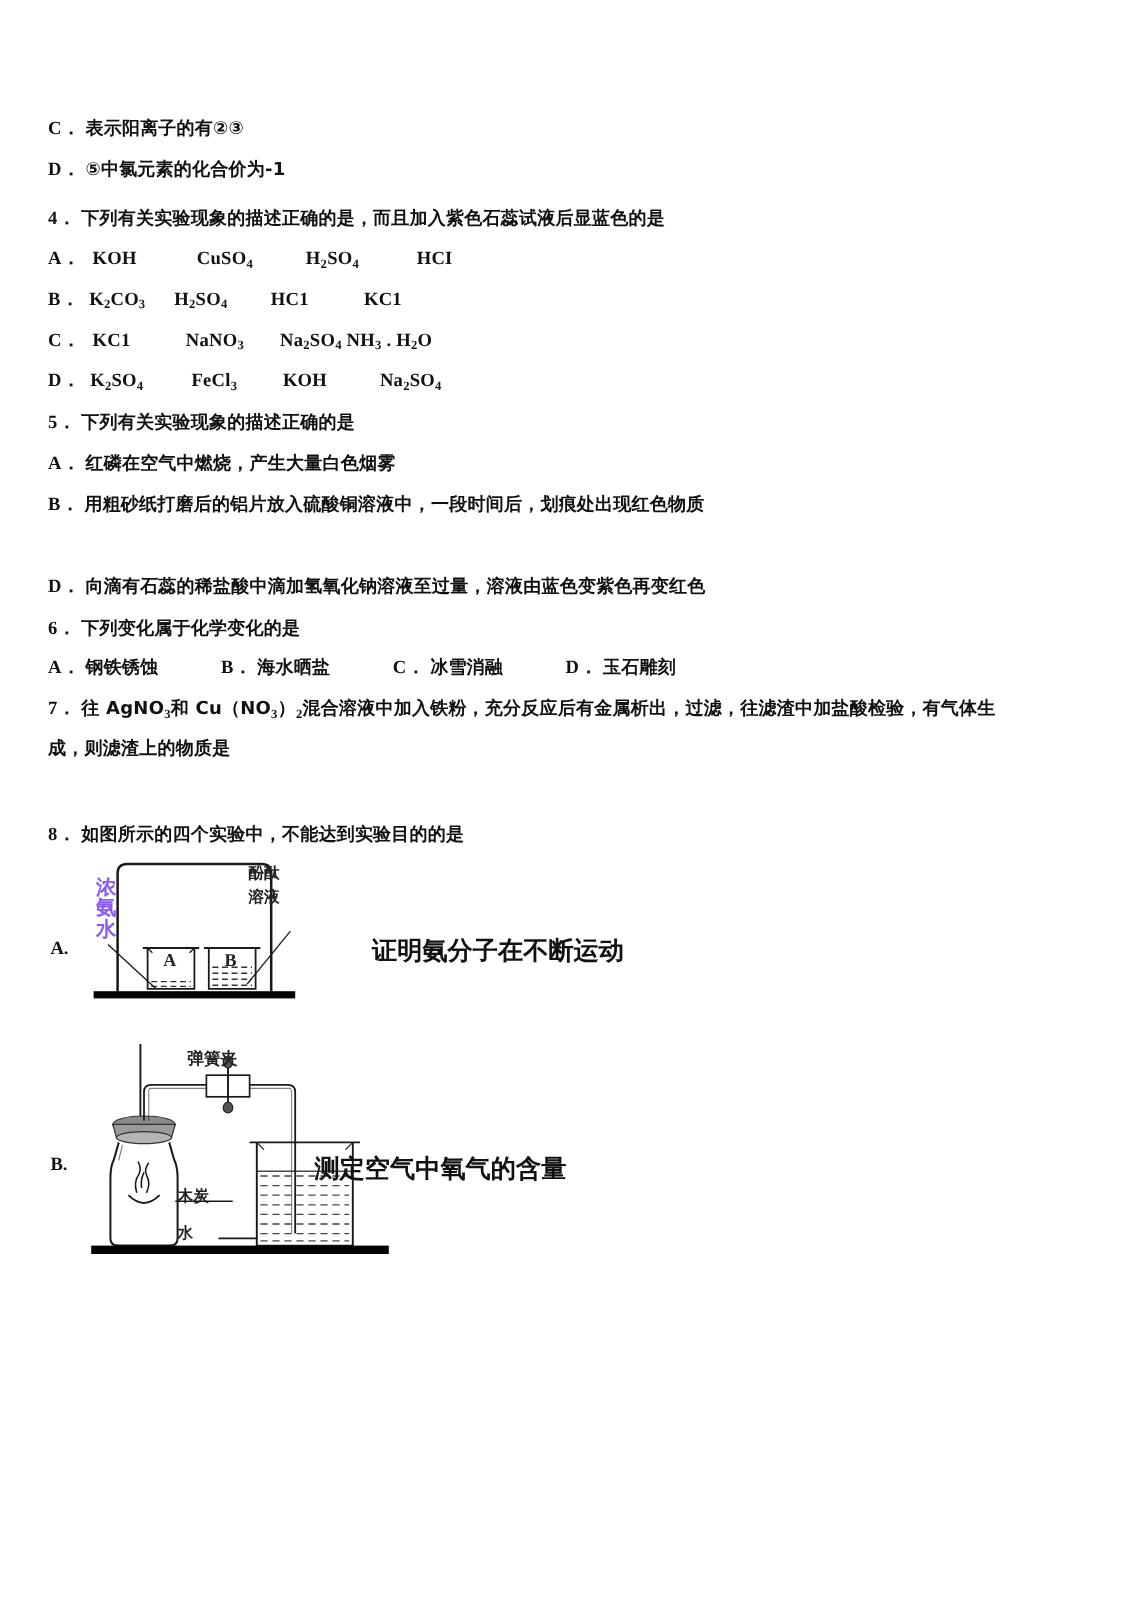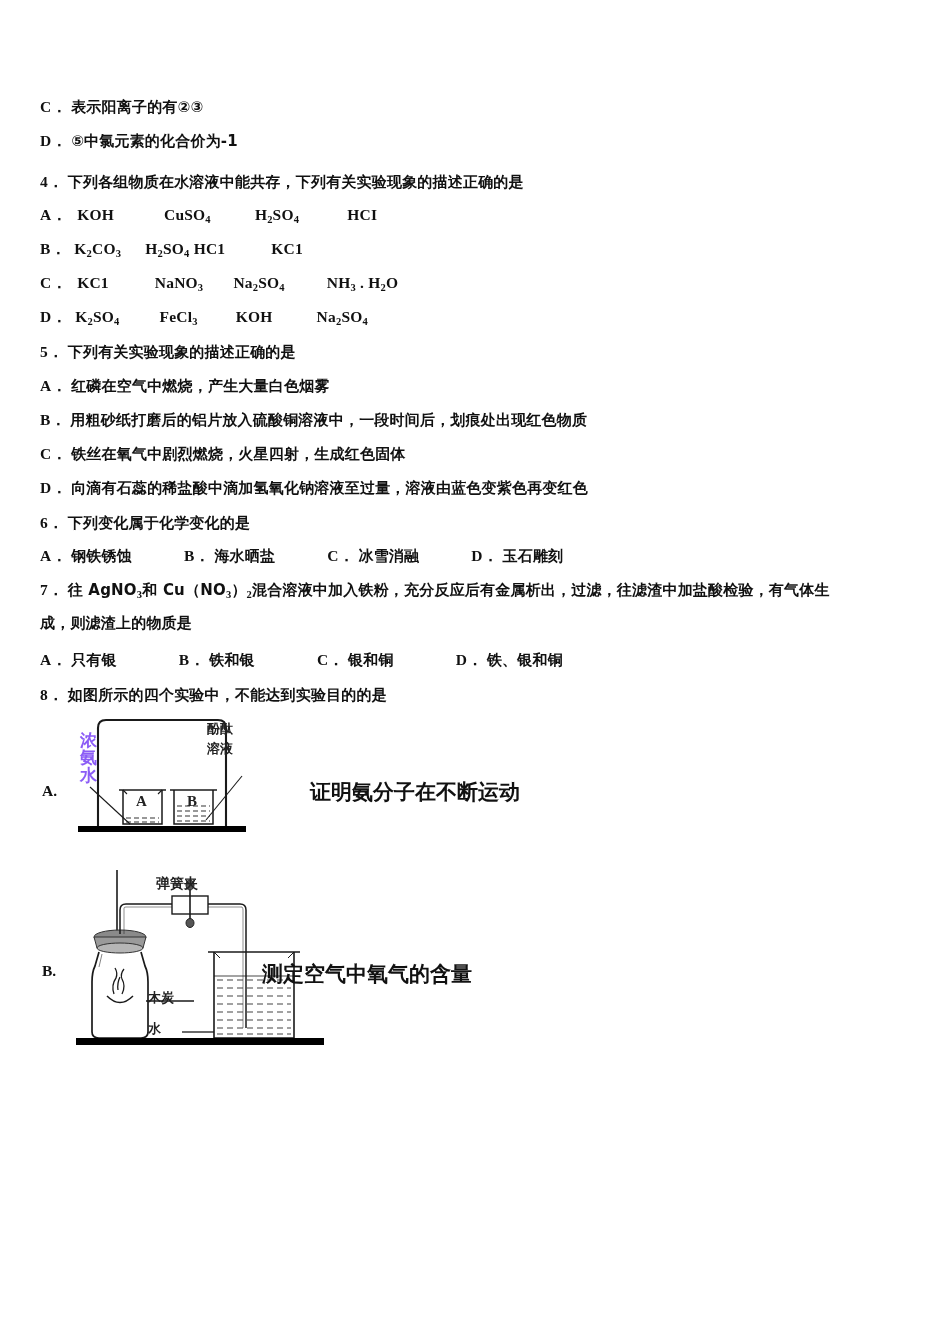--- a/index.html
+++ b/index.html
@@ -89,45 +89,45 @@
     <span class="cn">表示阳离子的有②③</span>
   </div>
 
   <div class="line opt-line" style="left:40px; top:131px;">
     <span class="opt-label">D．</span>
     <span class="cn">⑤中氯元素的化合价为-1</span>
   </div>
 
   <div class="line q-line" style="left:40px; top:172px;">
     <span class="opt-label">4．</span>
-    <span class="cn">下列各组物质在水溶液中能共存，下列有关实验现象的描述正确的是</span>
+    <span class="cn">下列有关实验现象的描述正确的是，而且加入紫色石蕊试液后显蓝色的是</span>
   </div>
 
   <div class="line opt-line" style="left:40px; top:205px;">
     <span class="opt-label">A．</span>
     <span class="formula" style="margin-left:6px;">KOH</span>
     <span class="formula" style="margin-left:46px;">CuSO<sub>4</sub></span>
     <span class="formula" style="margin-left:40px;margin-top:28px;">H<sub>2</sub>SO<sub>4</sub></span>
     <span class="formula" style="margin-left:44px;">HCI</span>
   </div>
 
   <div class="line opt-line" style="left:40px; top:239px;">
     <span class="opt-label">B．</span>
     <span class="formula" style="margin-left:4px;">K<sub>2</sub>CO<sub>3</sub></span>
     <span class="formula" style="margin-left:20px;">H<sub>2</sub>SO<sub>4</sub></span>
-    <span class="formula" style="">HC1</span>
+    <span class="formula" style="margin-left:32px;">HC1</span>
     <span class="formula" style="margin-left:42px;">KC1</span>
   </div>
 
   <div class="line opt-line" style="left:40px; top:273px;">
     <span class="opt-label">C．</span>
     <span class="formula" style="margin-left:6px;">KC1</span>
     <span class="formula" style="margin-left:42px;">NaNO<sub>3</sub></span>
     <span class="formula" style="margin-left:26px;">Na<sub>2</sub>SO<sub>4</sub></span>
-    <span class="formula" style="margin-left:38px;">NH<sub>3</sub> . H<sub>2</sub>O</span>
+    <span class="formula" style="">NH<sub>3</sub> . H<sub>2</sub>O</span>
   </div>
 
   <div class="line opt-line" style="left:40px; top:307px;">
     <span class="opt-label">D．</span>
     <span class="formula" style="margin-left:4px;">K<sub>2</sub>SO<sub>4</sub></span>
     <span class="formula" style="margin-left:36px;">FeCl<sub>3</sub></span>
     <span class="formula" style="margin-left:34px;">KOH</span>
     <span class="formula" style="margin-left:40px;">Na<sub>2</sub>SO<sub>4</sub></span>
   </div>
 
@@ -136,24 +136,20 @@
     <span class="cn">下列有关实验现象的描述正确的是</span>
   </div>
 
   <div class="line opt-line" style="left:40px; top:376px;">
     <span class="opt-label">A．</span>
     <span class="cn">红磷在空气中燃烧，产生大量白色烟雾</span>
   </div>
   <div class="line opt-line" style="left:40px; top:410px;">
     <span class="opt-label">B．</span>
     <span class="cn">用粗砂纸打磨后的铝片放入硫酸铜溶液中，一段时间后，划痕处出现红色物质</span>
-  </div>
-  <div class="line opt-line" style="left:40px; top:444px;">
-    <span class="opt-label">C．</span>
-    <span class="cn">铁丝在氧气中剧烈燃烧，火星四射，生成红色固体</span>
   </div>
   <div class="line opt-line" style="left:40px; top:478px;">
     <span class="opt-label">D．</span>
     <span class="cn">向滴有石蕊的稀盐酸中滴加氢氧化钠溶液至过量，溶液由蓝色变紫色再变红色</span>
   </div>
 
   <div class="line q-line" style="left:40px; top:513px;">
     <span class="opt-label">6．</span>
     <span class="cn">下列变化属于化学变化的是</span>
   </div>
@@ -171,30 +167,20 @@
 
   <div class="line q-line" style="left:40px; top:580px;">
     <span class="opt-label">7．</span>
     <span class="cn">往 AgNO</span><span class="formula"><sub>3</sub></span><span class="cn">和 Cu（NO</span><span class="formula"><sub>3</sub></span><span class="cn">）</span><span class="formula"><sub>2</sub></span><span class="cn">混合溶液中加入铁粉，充分反应后有金属析出，过滤，往滤渣中加盐酸检验，有气体生</span>
   </div>
 
   <div class="line q-line" style="left:40px; top:614px;">
     <span class="cn">成，则滤渣上的物质是</span>
   </div>
 
-  <div class="line opt-line" style="left:40px; top:650px;">
-    <span class="opt-label">A．</span>
-    <span class="cn">只有银</span>
-    <span class="opt-label" style="margin-left:58px;">B．</span>
-    <span class="cn">铁和银</span>
-    <span class="opt-label" style="margin-left:58px;">C．</span>
-    <span class="cn">银和铜</span>
-    <span class="opt-label" style="margin-left:58px;">D．</span>
-    <span class="cn">铁、银和铜</span>
-  </div>
 
   <div class="line q-line" style="left:40px; top:685px;">
     <span class="opt-label">8．</span>
     <span class="cn">如图所示的四个实验中，不能达到实验目的的是</span>
   </div>
 
   <div class="choice-letter" style="left:42px; top:782px;">A.</div>
 
   <div class="diagram" style="left:70px; top:714px; width:200px; height:128px;">
     <svg width="200" height="128" viewBox="0 0 200 128">

